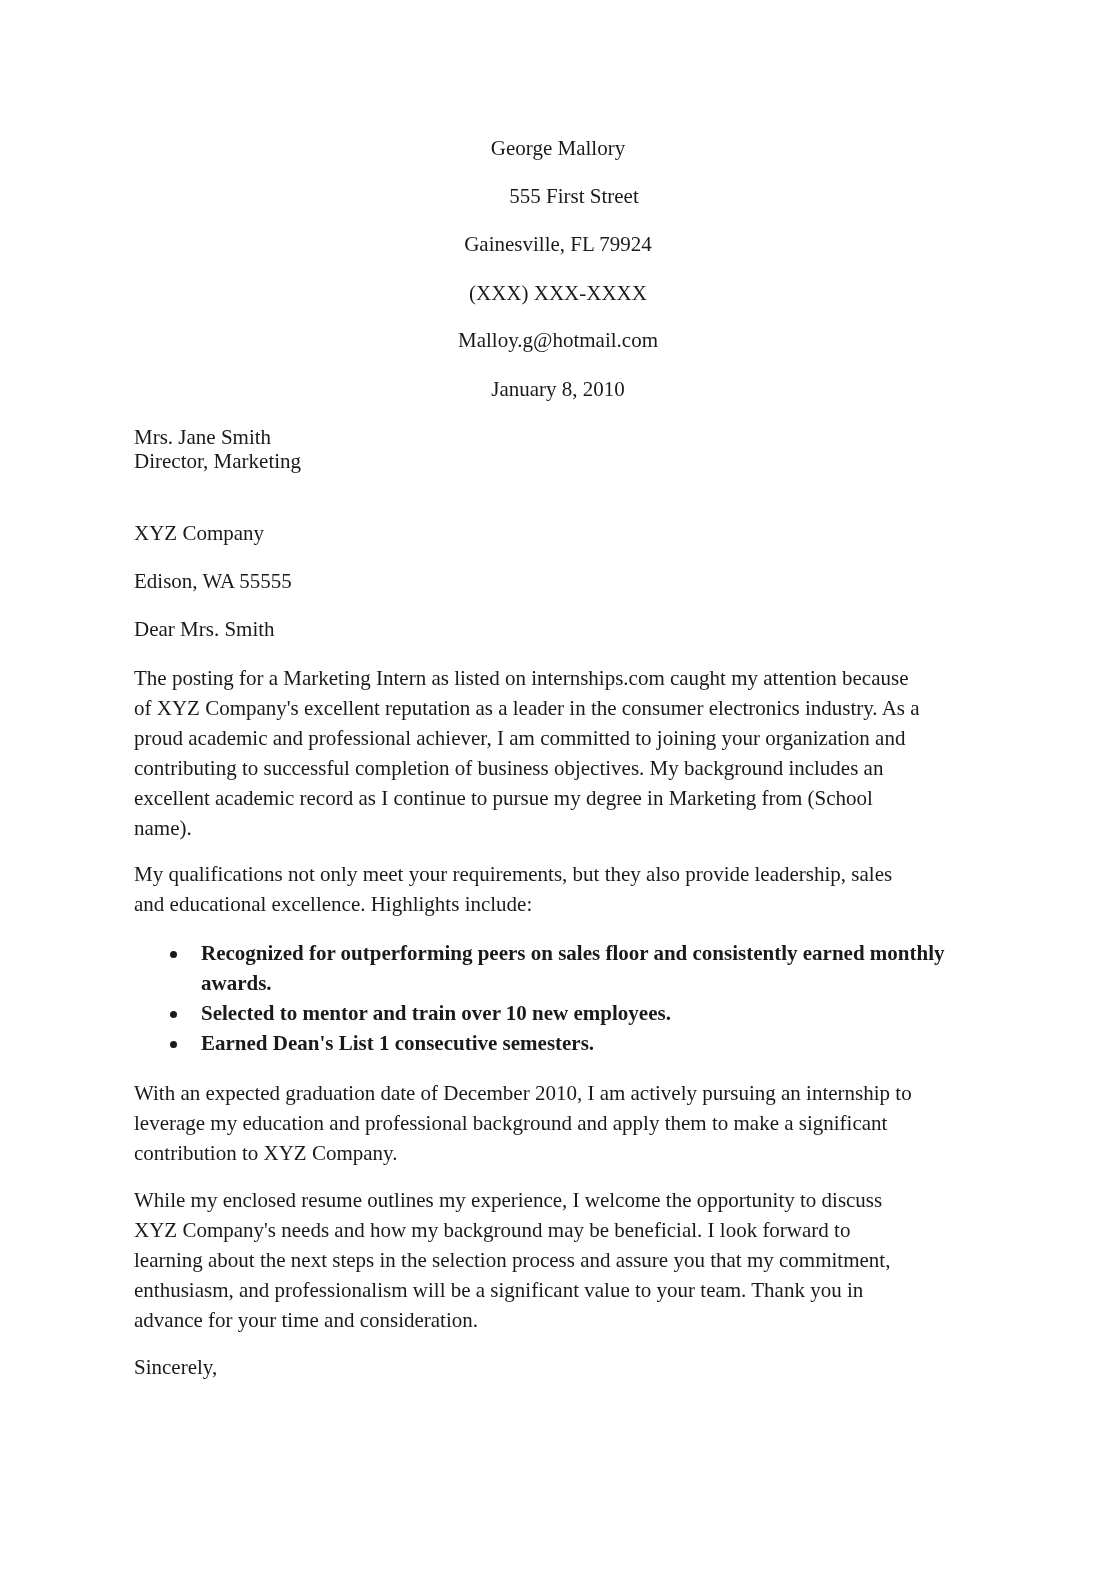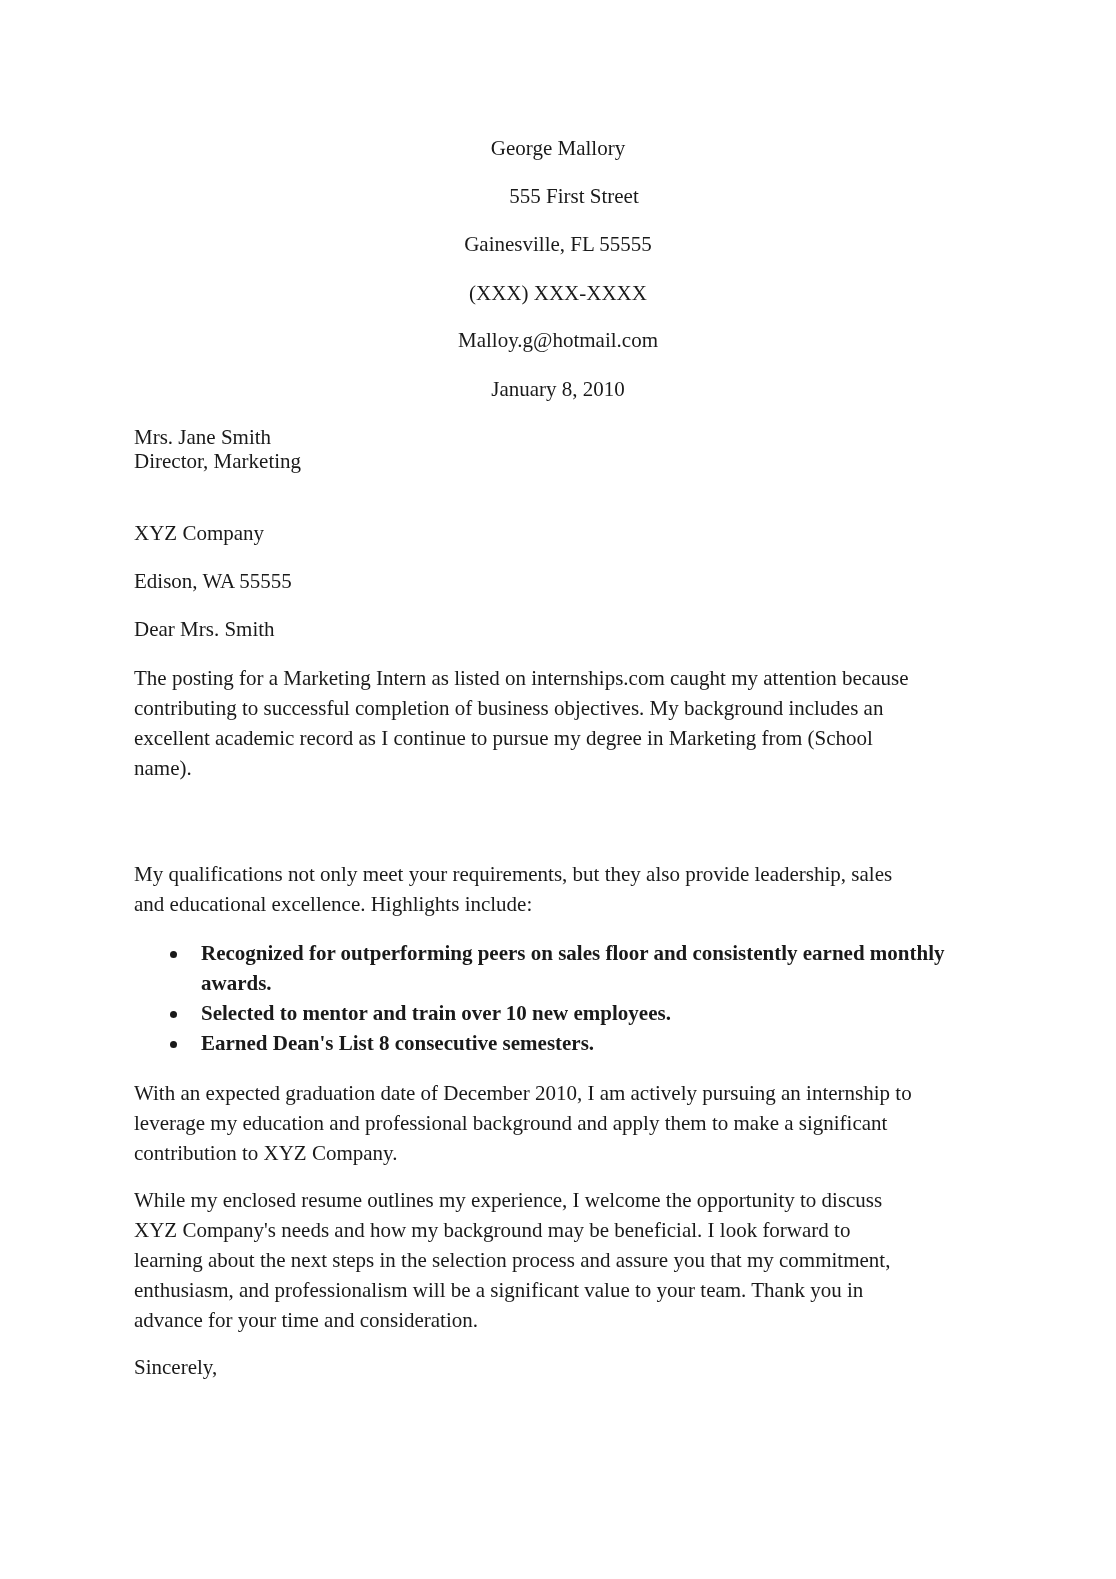--- a/index.html
+++ b/index.html
@@ -72,34 +72,36 @@
       font-weight: bold;
     }
   </style>
 </head>
 <body>
 
 <div class="page">
 
   <div class="header-line" style="top:133px;">George Mallory</div>
   <div class="header-line" style="top:181px;margin-left:16px;">555 First Street</div>
-  <div class="header-line" style="top:229px;">Gainesville, FL 55555</div>
+  <div class="header-line" style="top:229px;">Gainesville, FL 79924</div>
   <div class="header-line" style="top:278px;">(XXX) XXX-XXXX</div>
   <div class="header-line" style="top:325px;">Malloy.g@hotmail.com</div>
   <div class="header-line" style="top:374px;">January 8, 2010</div>
 
   <div class="left-line" style="top:422px;">Mrs. Jane Smith</div>
   <div class="left-line" style="top:446px;">Director, Marketing</div>
   <div class="left-line" style="top:518px;">XYZ Company</div>
   <div class="left-line" style="top:566px;">Edison, WA 55555</div>
 
   <div class="left-line" style="top:614px;">Dear Mrs. Smith</div>
 
   <div class="para" style="top:663px;">
     <span class="ln">The posting for a Marketing Intern as listed on internships.com caught my attention because</span>
+    <span class="ln">of XYZ Company's excellent reputation as a leader in the consumer electronics industry. As a</span>
+    <span class="ln">proud academic and professional achiever, I am committed to joining your organization and</span>
     <span class="ln">contributing to successful completion of business objectives. My background includes an</span>
     <span class="ln">excellent academic record as I continue to pursue my degree in Marketing from (School</span>
     <span class="ln">name).</span>
   </div>
 
   <div class="para" style="top:859px;">
     <span class="ln">My qualifications not only meet your requirements, but they also provide leadership, sales</span>
     <span class="ln">and educational excellence. Highlights include:</span>
   </div>
 
@@ -108,21 +110,21 @@
       <span class="dot"></span>
       <span class="ln">Recognized for outperforming peers on sales floor and consistently earned monthly</span>
       <span class="ln">awards.</span>
     </div>
     <div class="bullet-item">
       <span class="dot"></span>
       <span class="ln">Selected to mentor and train over 10 new employees.</span>
     </div>
     <div class="bullet-item">
       <span class="dot"></span>
-      <span class="ln">Earned Dean's List 8 consecutive semesters.</span>
+      <span class="ln">Earned Dean's List 1 consecutive semesters.</span>
     </div>
   </div>
 
   <div class="para" style="top:1078px;">
     <span class="ln">With an expected graduation date of December 2010, I am actively pursuing an internship to</span>
     <span class="ln">leverage my education and professional background and apply them to make a significant</span>
     <span class="ln">contribution to XYZ Company.</span>
   </div>
 
   <div class="para" style="top:1185px;">

